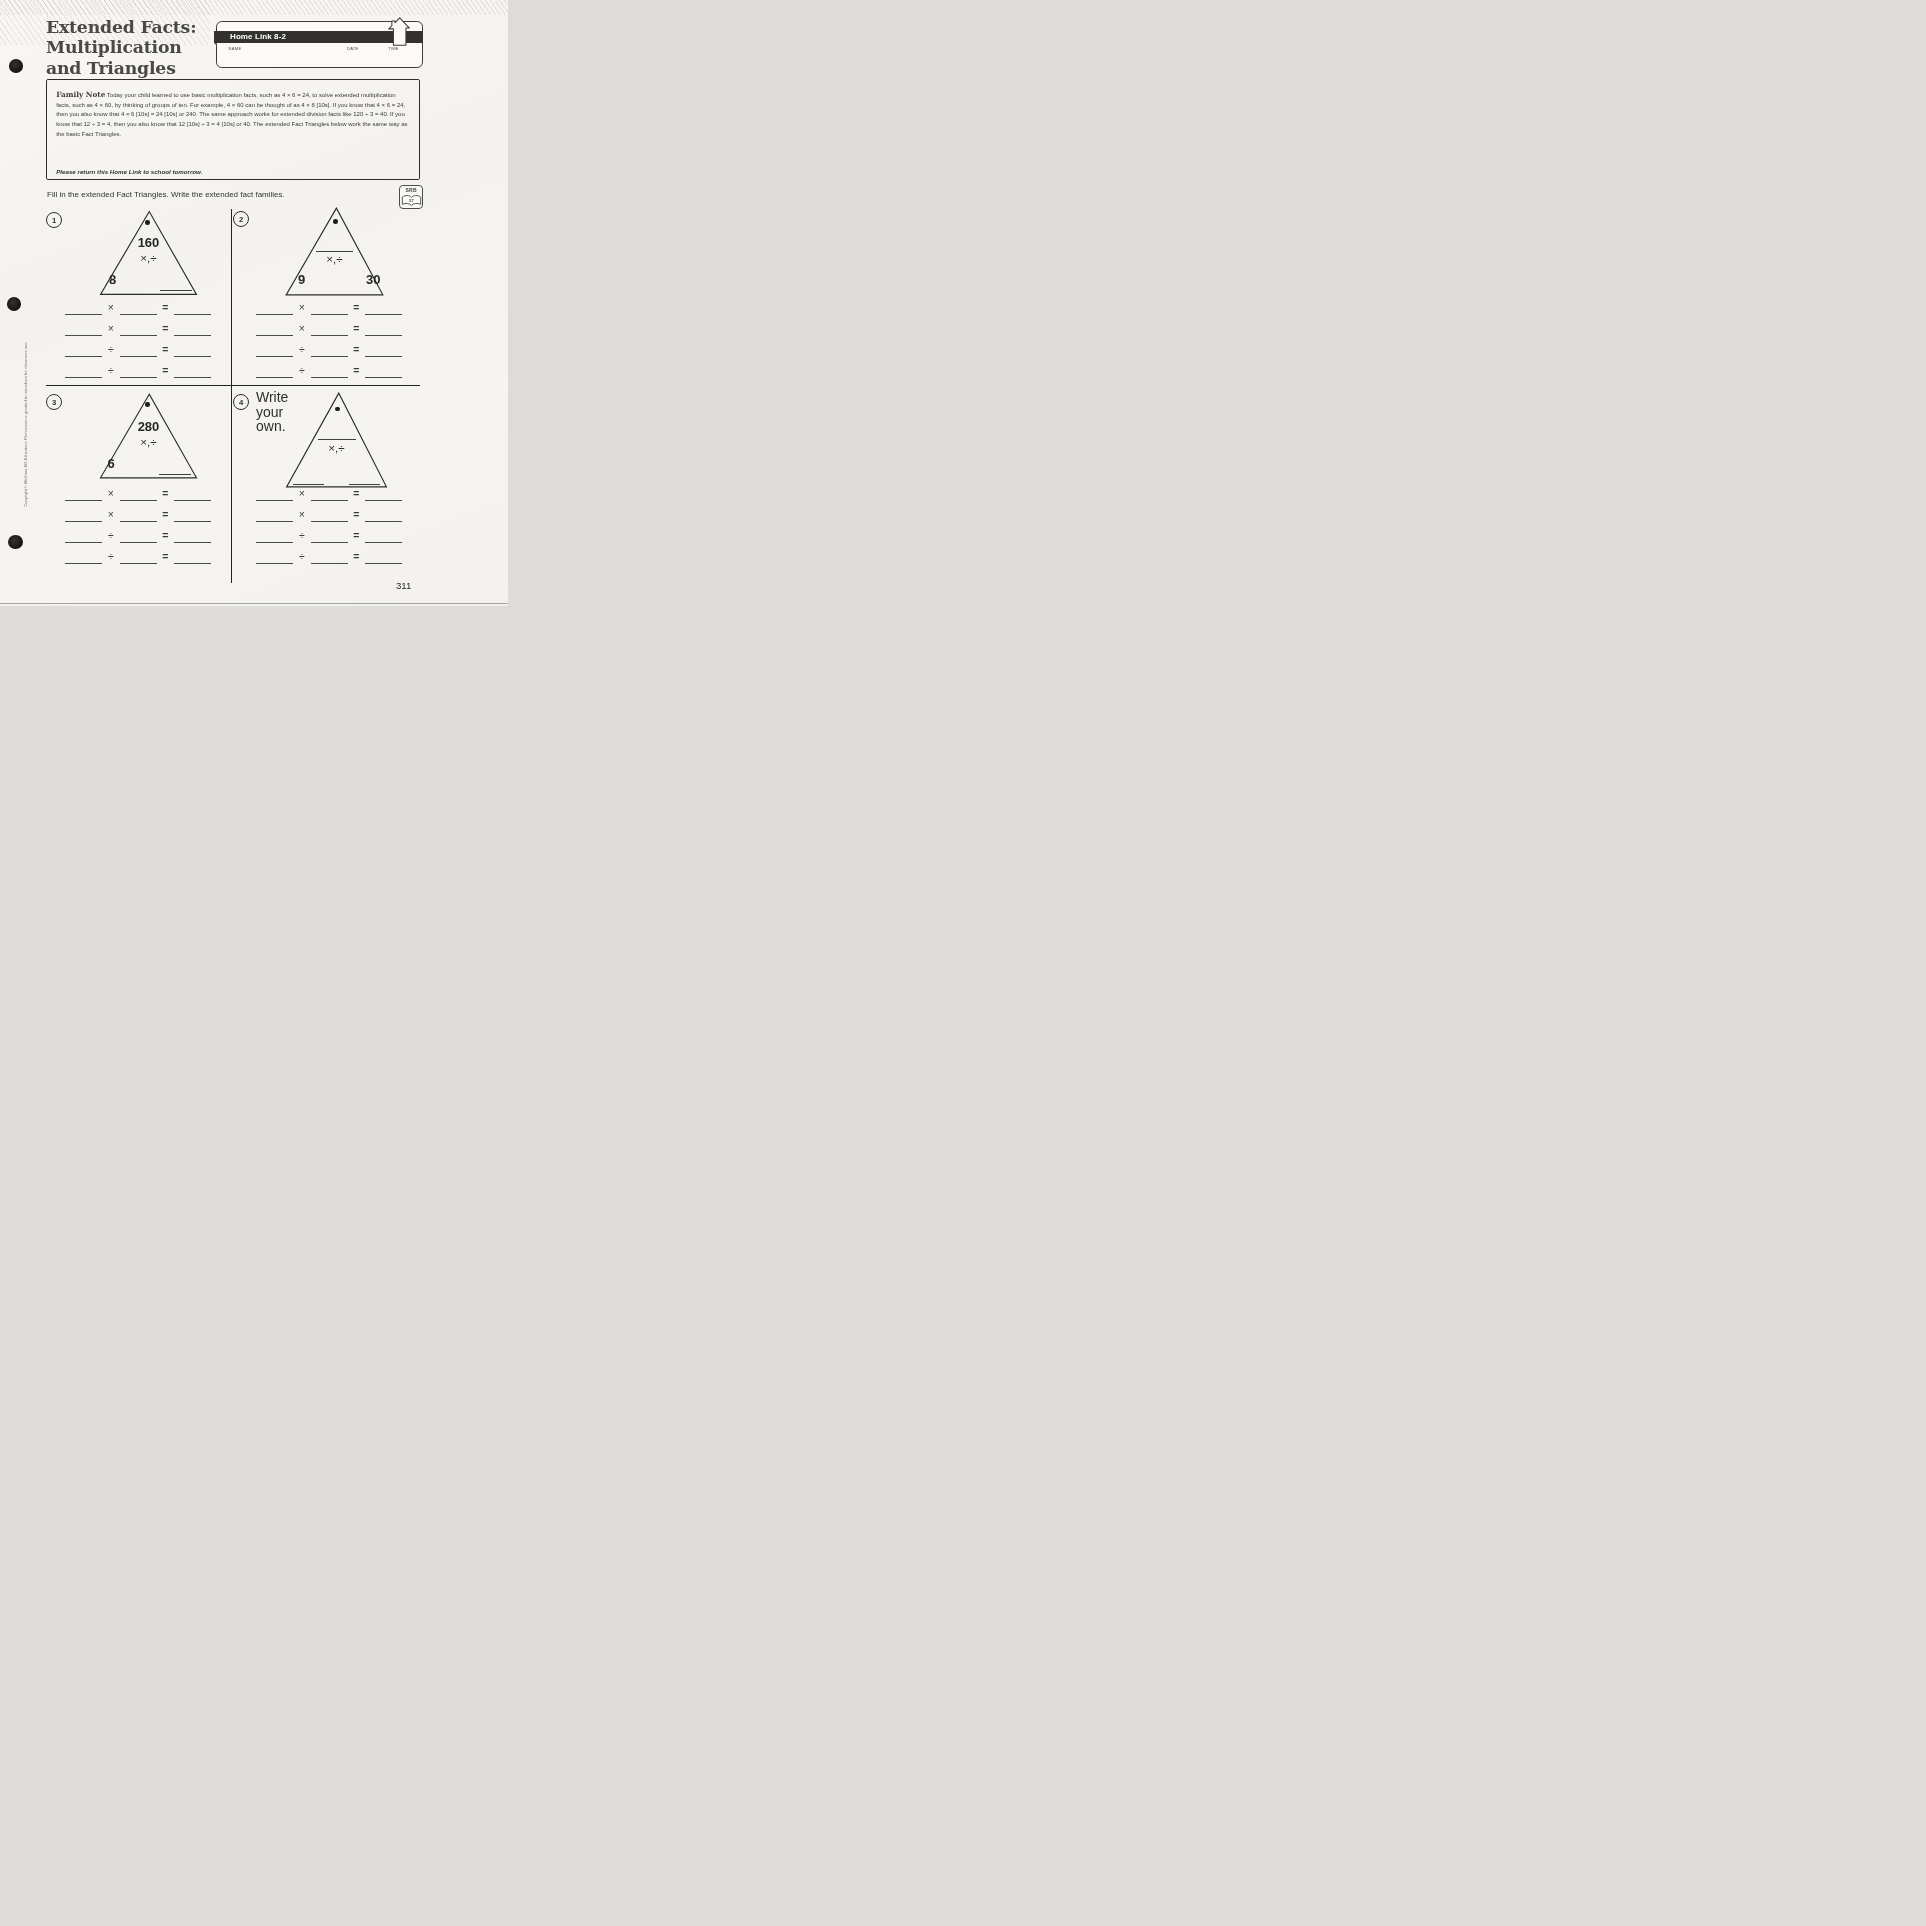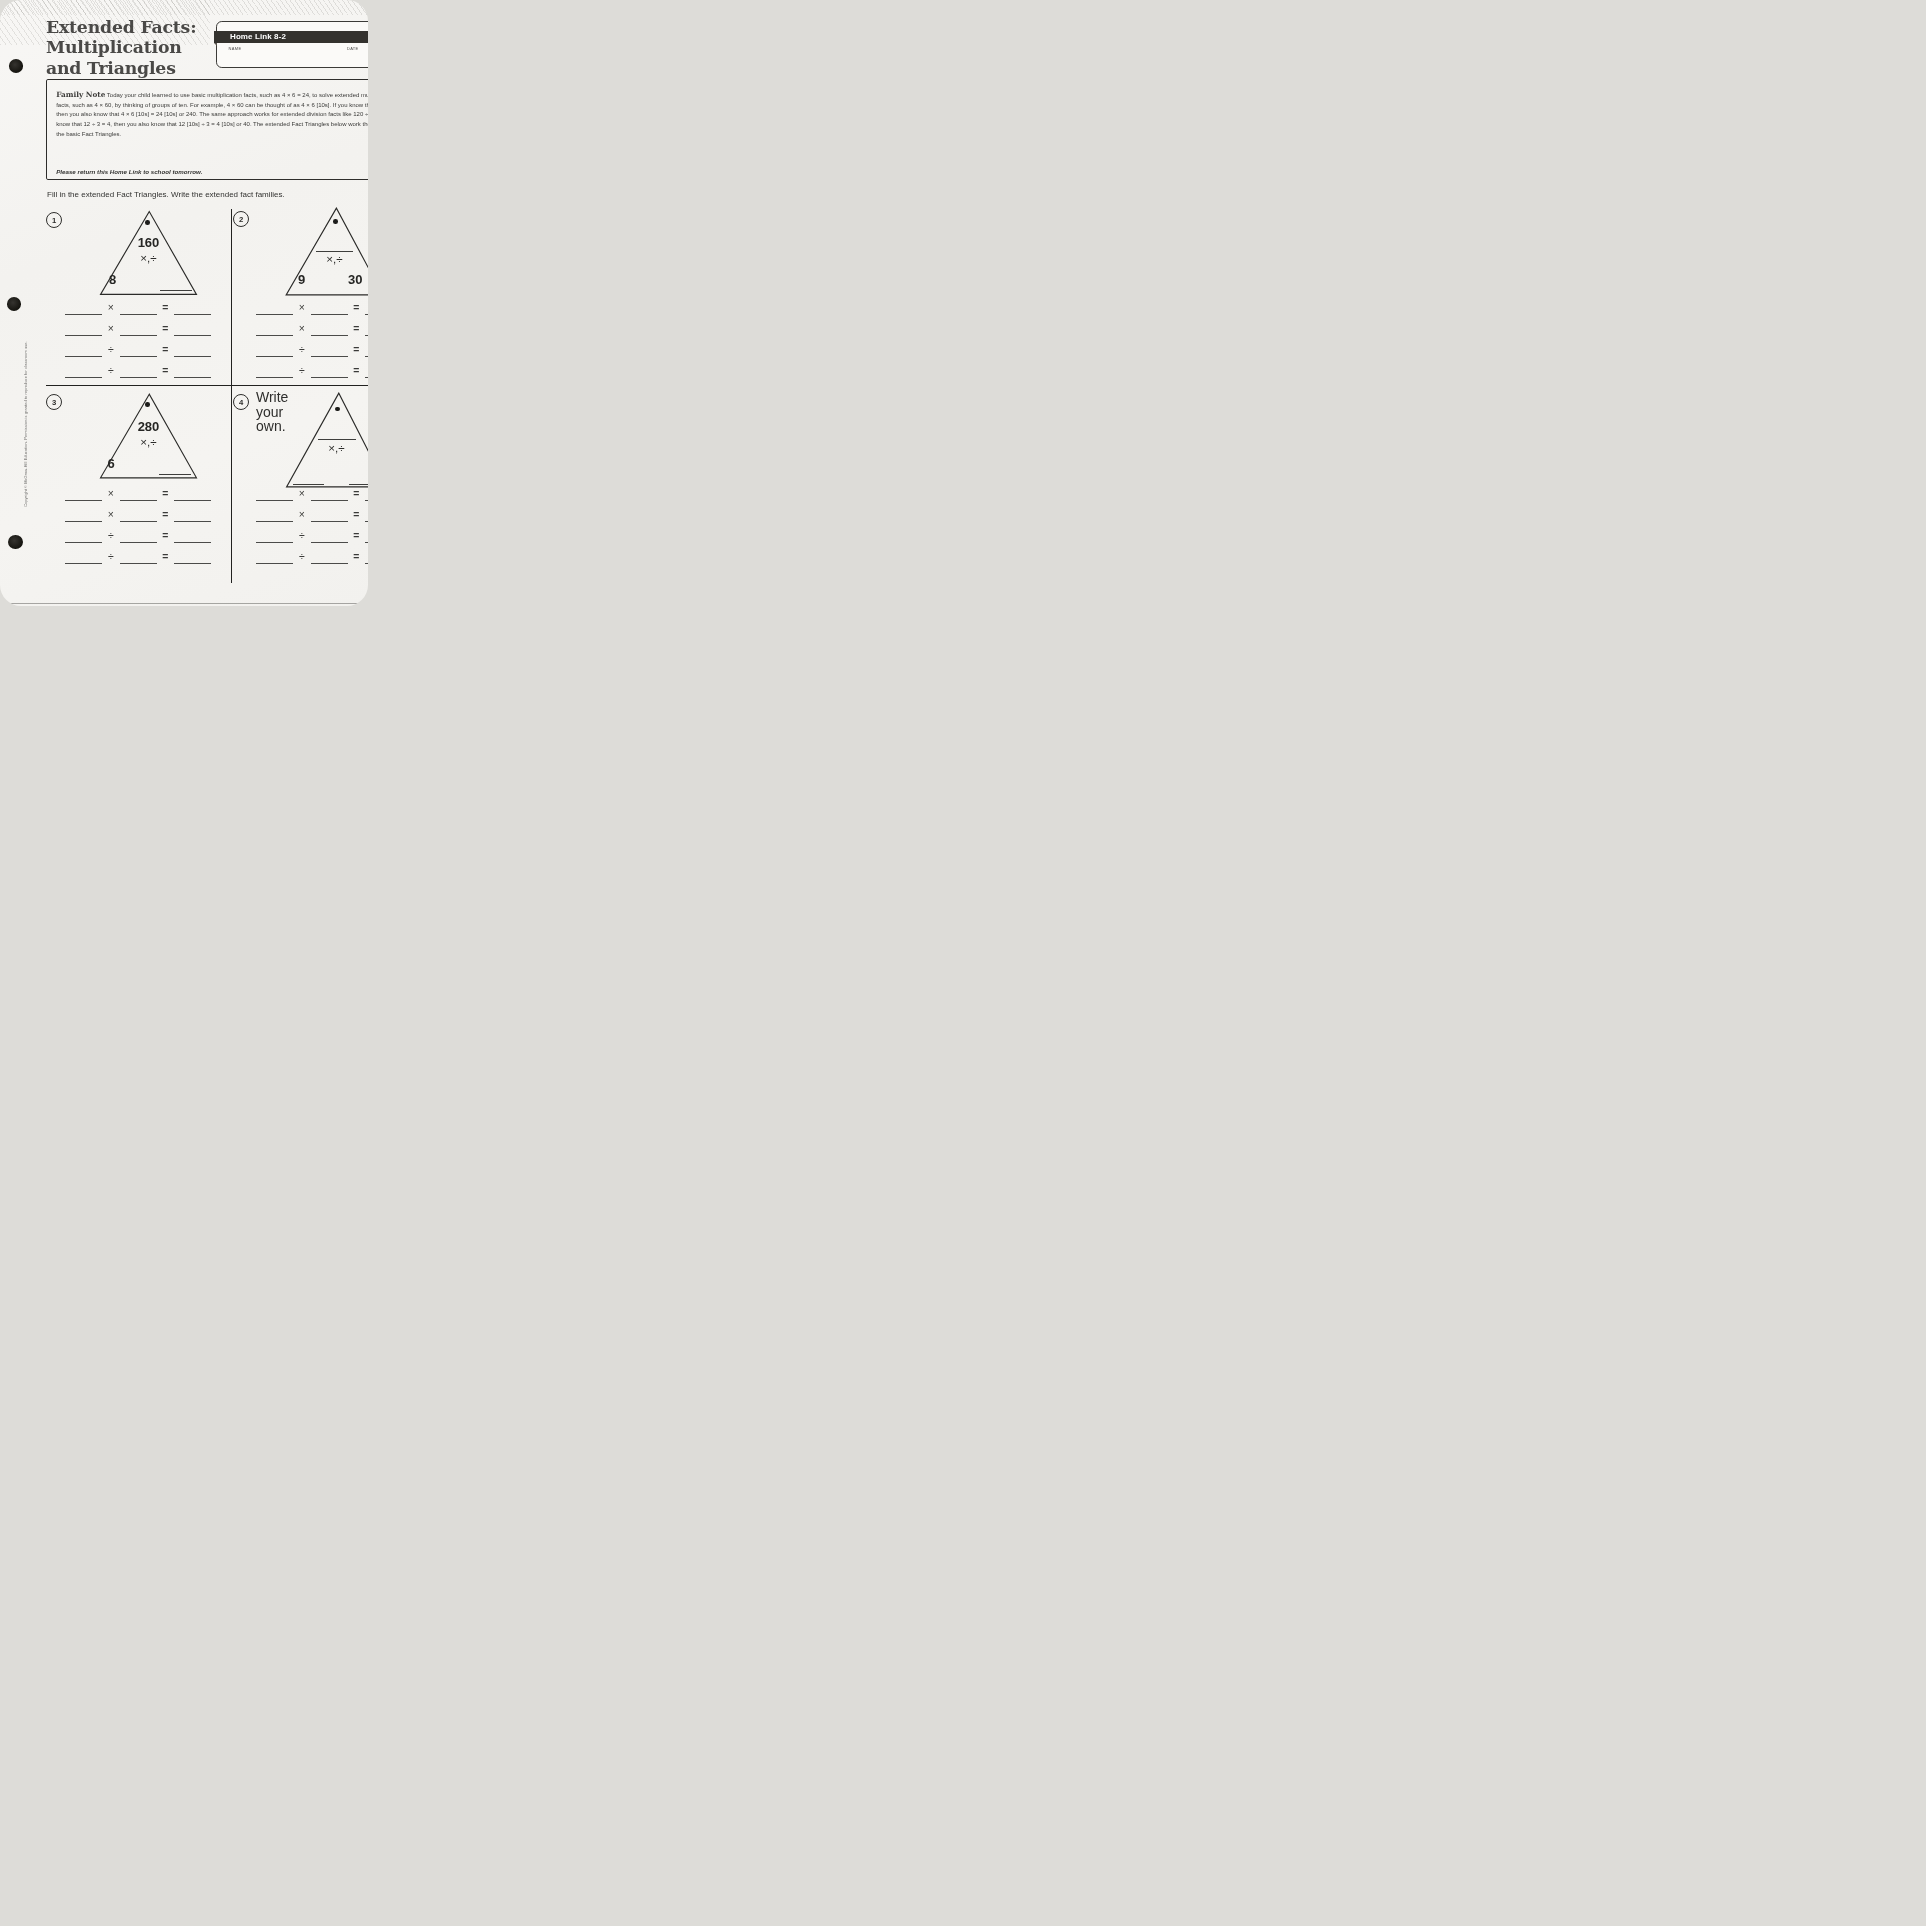--- a/index.html
+++ b/index.html
@@ -1,19 +1,19 @@
 <!DOCTYPE html>
 <html style="font-size:6.2px"><head>
 <meta charset="utf-8">
 <style>
   html,body { margin:0; padding:0; background:#dddcd8; }
   .page {
-    position:relative; width:368px; height:606px; overflow:hidden;
+    position:relative; width:508px; height:606px; overflow:hidden;
     background:linear-gradient(160deg,#f8f7f5 0%, #f3f2ef 38%, #f5f4f1 72%, #f2f1ee 100%);
-    font-family:"Liberation Sans", sans-serif; color:#333;border-radius:21px;
+    font-family:"Liberation Sans", sans-serif; color:#333;
   }
   .hatch-top { position:absolute; top:0; left:0; right:0; height:15.4px;
     background:repeating-linear-gradient(55deg, rgba(110,108,102,0.18) 0 0.8px, transparent 0.8px 3.9px); }
   .hatch-corner { position:absolute; top:0; left:0; width:210px; height:45px;
     background:repeating-linear-gradient(55deg, rgba(110,108,102,0.16) 0 0.8px, transparent 0.8px 4.6px); }
   .scan-edge { position:absolute; left:0; right:0; bottom:1.9px; height:0.8px; background:rgba(70,70,66,0.45); }
   .binder-dot { position:absolute; border-radius:50%;
     background:radial-gradient(circle at 42% 40%, #35332f 0%, #15140f 70%); }
 
   .title { position:absolute; left:46px; top:17px; width:166px;
@@ -171,21 +171,21 @@
     <span>2</span>
   </div>
   <div class="triangle" style="left:284px; top:207px; width:101px; height:89px;">
     <svg width="101" height="89" viewBox="0 0 262 232">
       <polygon points="136,3 5,229 257,229" fill="none" stroke="#2b2b29" stroke-width="3"></polygon>
     </svg>
     <div class="tri-dot" style="left:49px; top:12px;"></div>
     <div class="tri-apex-line" style="left:32px; top:34px; width:37px; height:10px;"></div>
     <div class="tri-ops" style="top:45px;">×,÷</div>
     <div class="tri-corner" style="left:14px; top:65px;">9</div>
-    <div class="tri-corner" style="left:64px; top:65px;">30</div>
+    <div class="tri-corner" style="left:82px; top:65px;">30</div>
   </div>
   <div class="eq-block" style="left:256px; top:294px;">
     <div class="eq-row">
       <span class="eq-blank"></span>
       <span class="eq-sym">×</span>
       <span class="eq-blank"></span>
       <span class="eq-sym eq-eq">=</span>
       <span class="eq-blank"></span>
     </div>
     <div class="eq-row">

